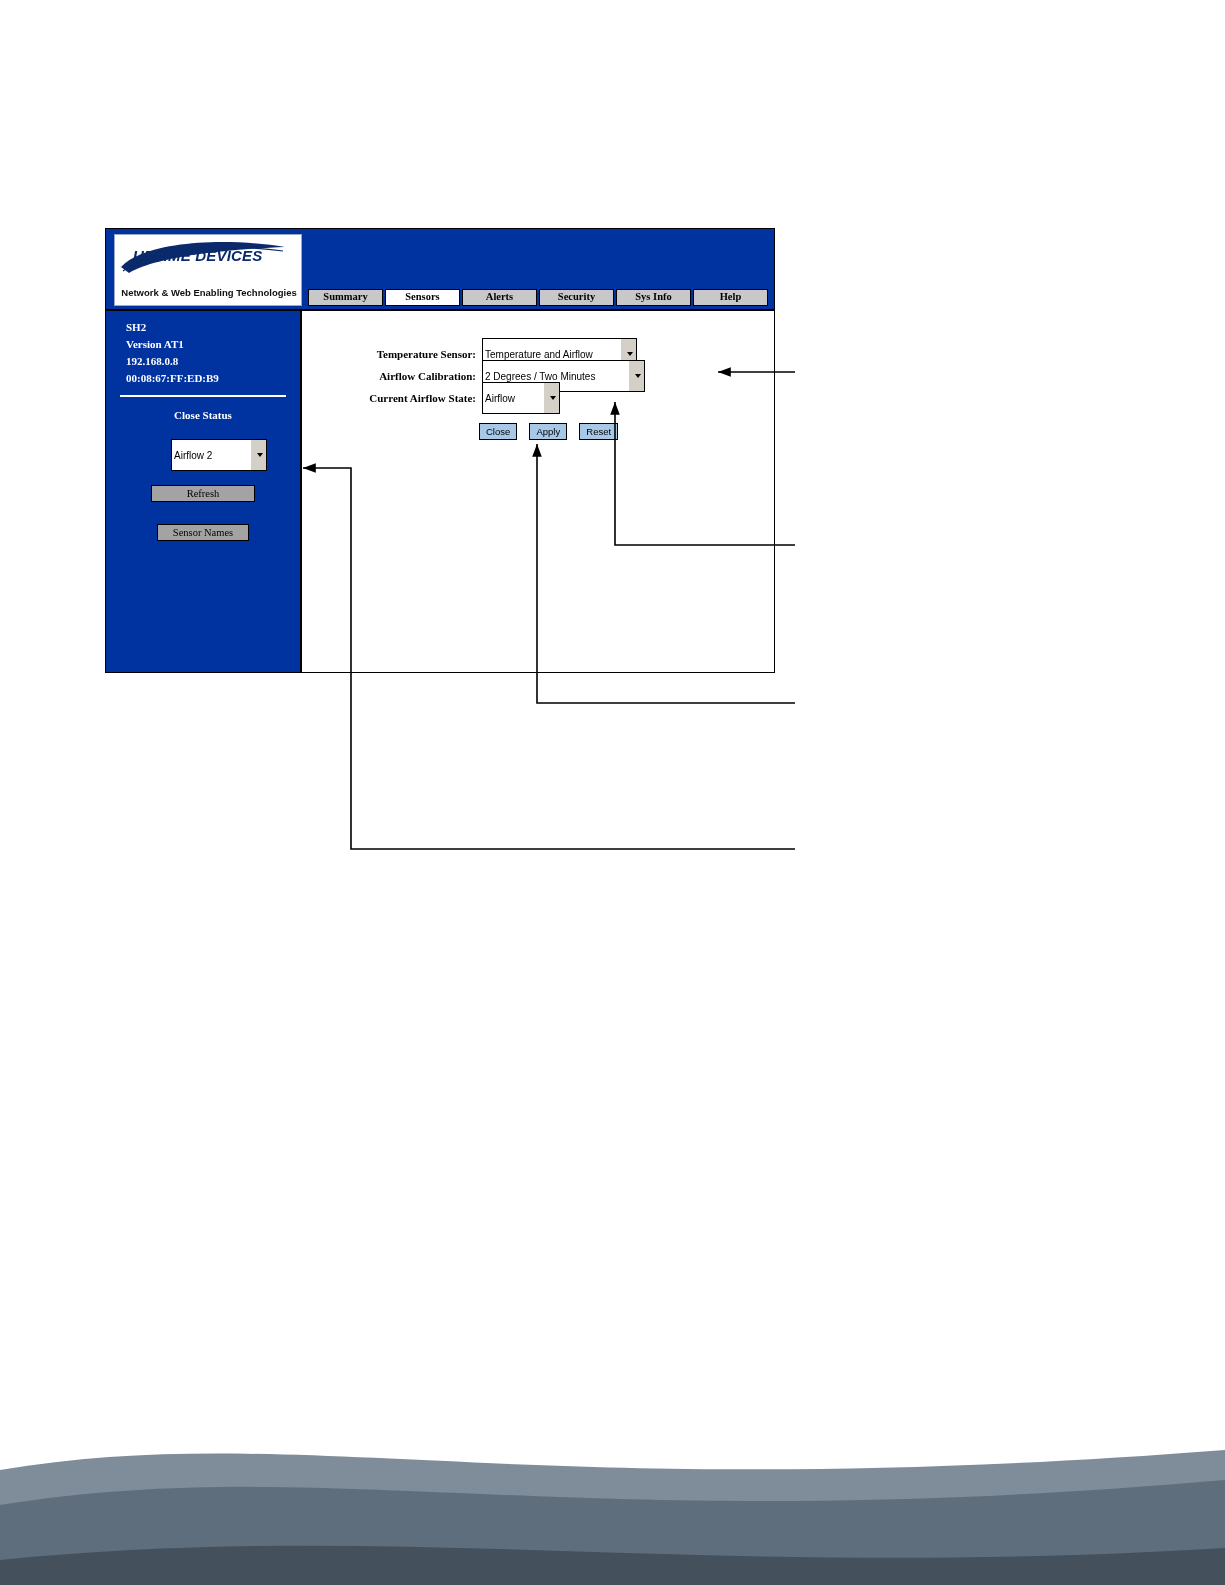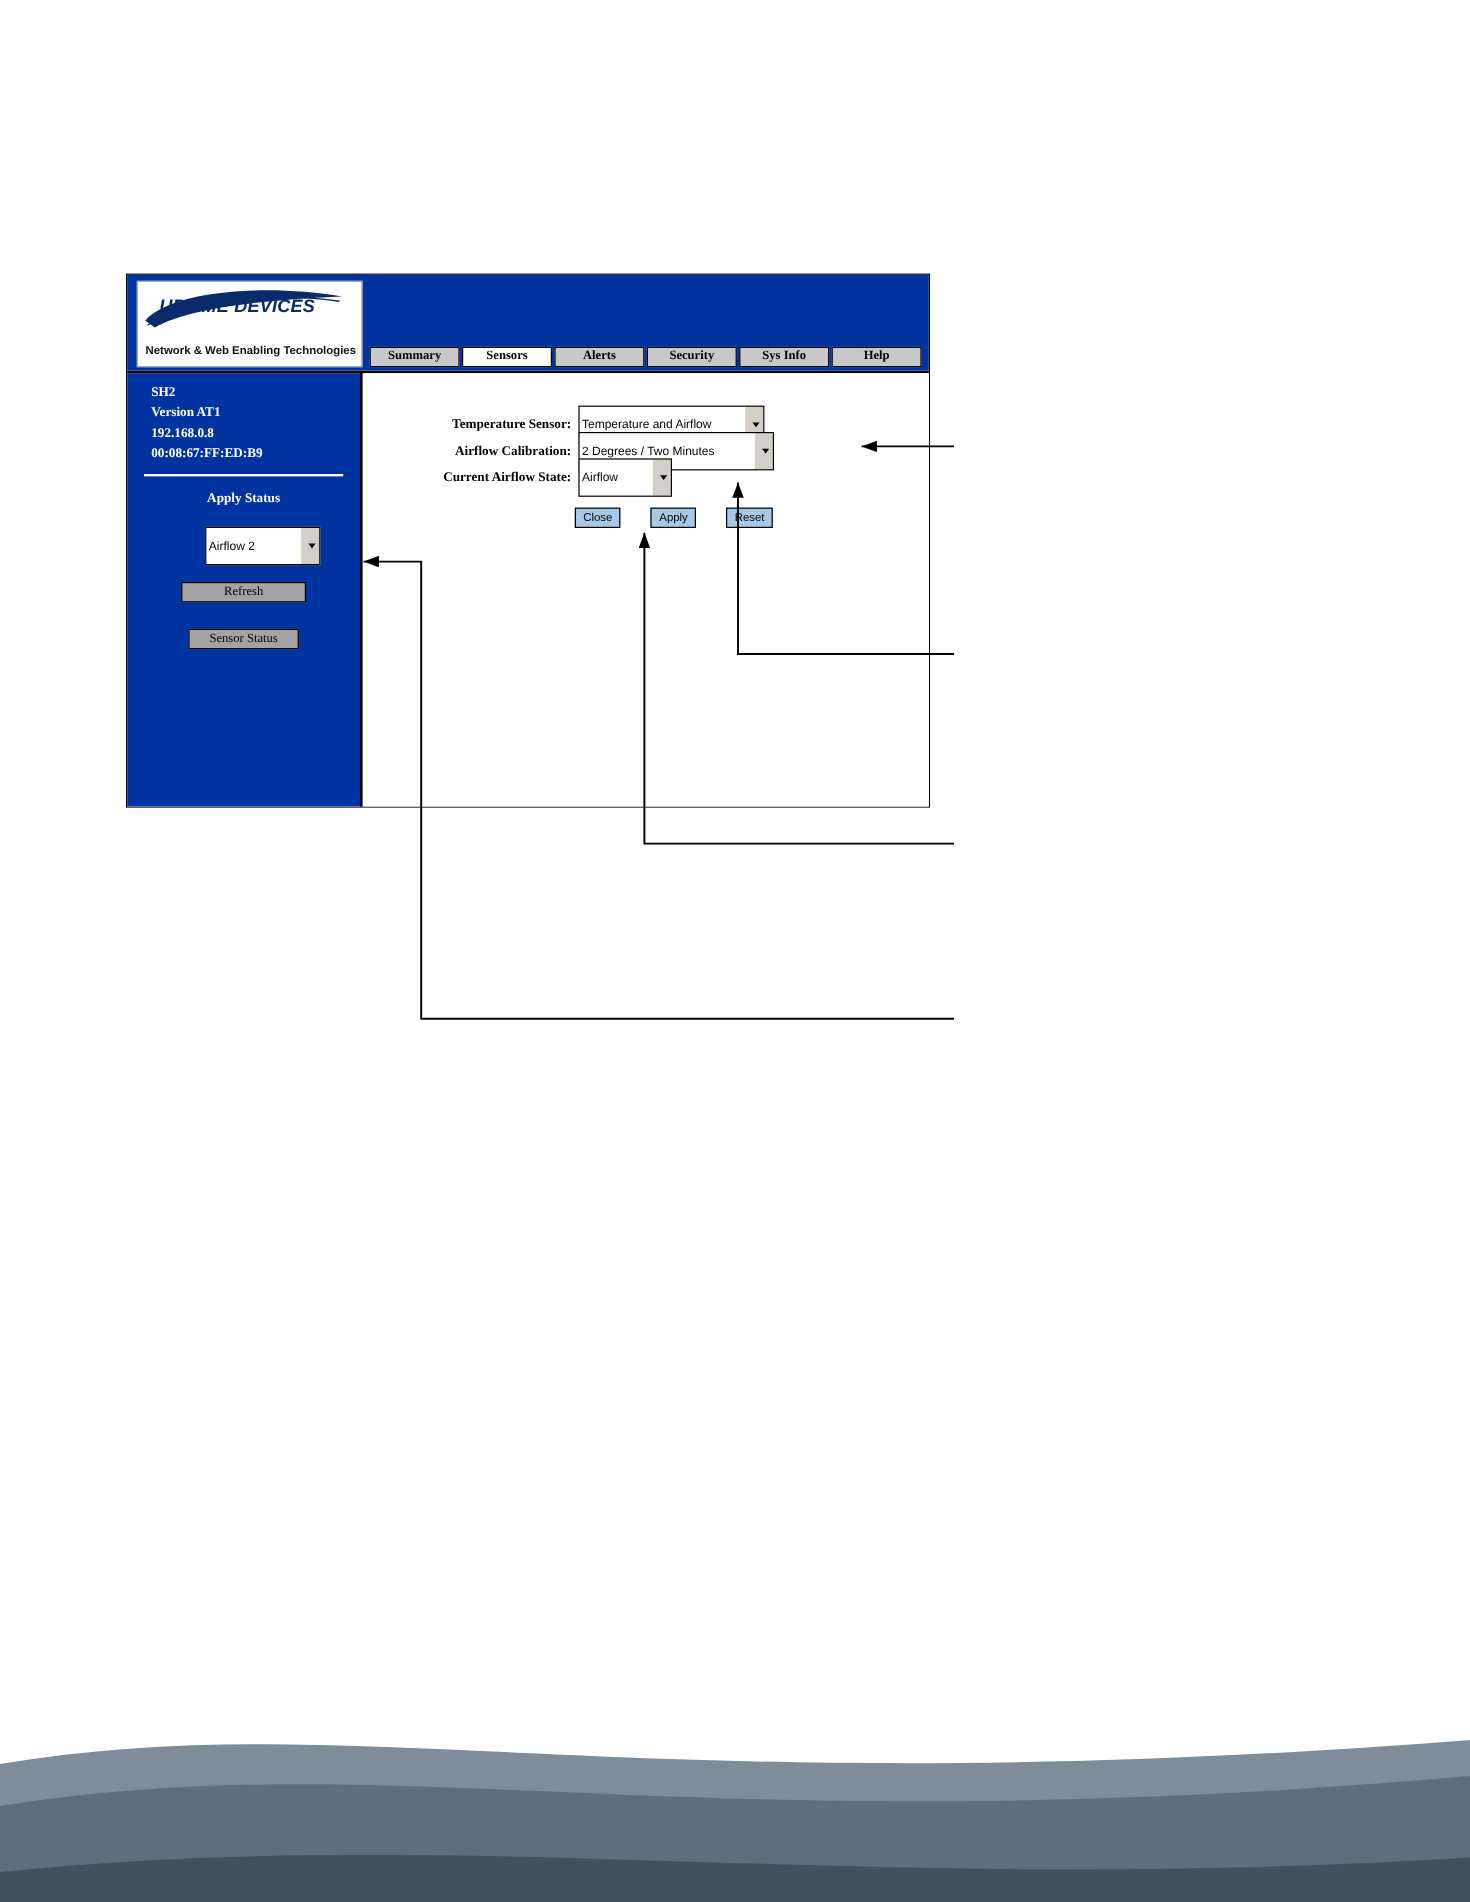--- a/index.html
+++ b/index.html
@@ -253,21 +253,21 @@
     font-weight: bold;
     font-size: 11px;
     color: #000000;
     white-space: nowrap;
   }
   .btn-row {
     position: absolute;
     left: 175px;
     top: 112px;
     display: flex;
-    gap: 25px;
+    gap: 12px;
   }
   .form-btn {
     background: #a8c8e8;
     border: 1px solid #000000;
     font-family: "Liberation Sans", sans-serif;
     font-size: 9.5px;
     color: #000000;
     padding: 2px 6px;
     min-width: 38px;
     text-align: center;
@@ -325,34 +325,34 @@
     <div class="sidebar">
       <div class="sidebar-info">
         <div>SH2</div>
         <div>Version AT1</div>
         <div>192.168.0.8</div>
         <div>00:08:67:FF:ED:B9</div>
       </div>
 
       <div class="sidebar-rule"></div>
 
-      <div class="sidebar-status">Apply Status</div>
+      <div class="sidebar-status">Close Status</div>
 
 
       <div class="sidebar-select-wrap">
         <span class="select-outer">
           <select class="win-select" style="width:96px;">
             <option>Airflow 2</option>
           </select>
           <span class="select-arrow"></span>
         </span>
       </div>
 
       <div class="side-btn refresh">Refresh</div>
-      <div class="side-btn names">Sensor Status</div>
+      <div class="side-btn names">Sensor Names</div>
     </div>
 
     <div class="content">
       <div class="form-rows">
 
         <div class="form-row">
           <div class="form-label">Temperature Sensor:</div>
           <span class="select-outer">
             <select class="win-select" style="width:155px;">
               <option>Temperature and Airflow</option>

